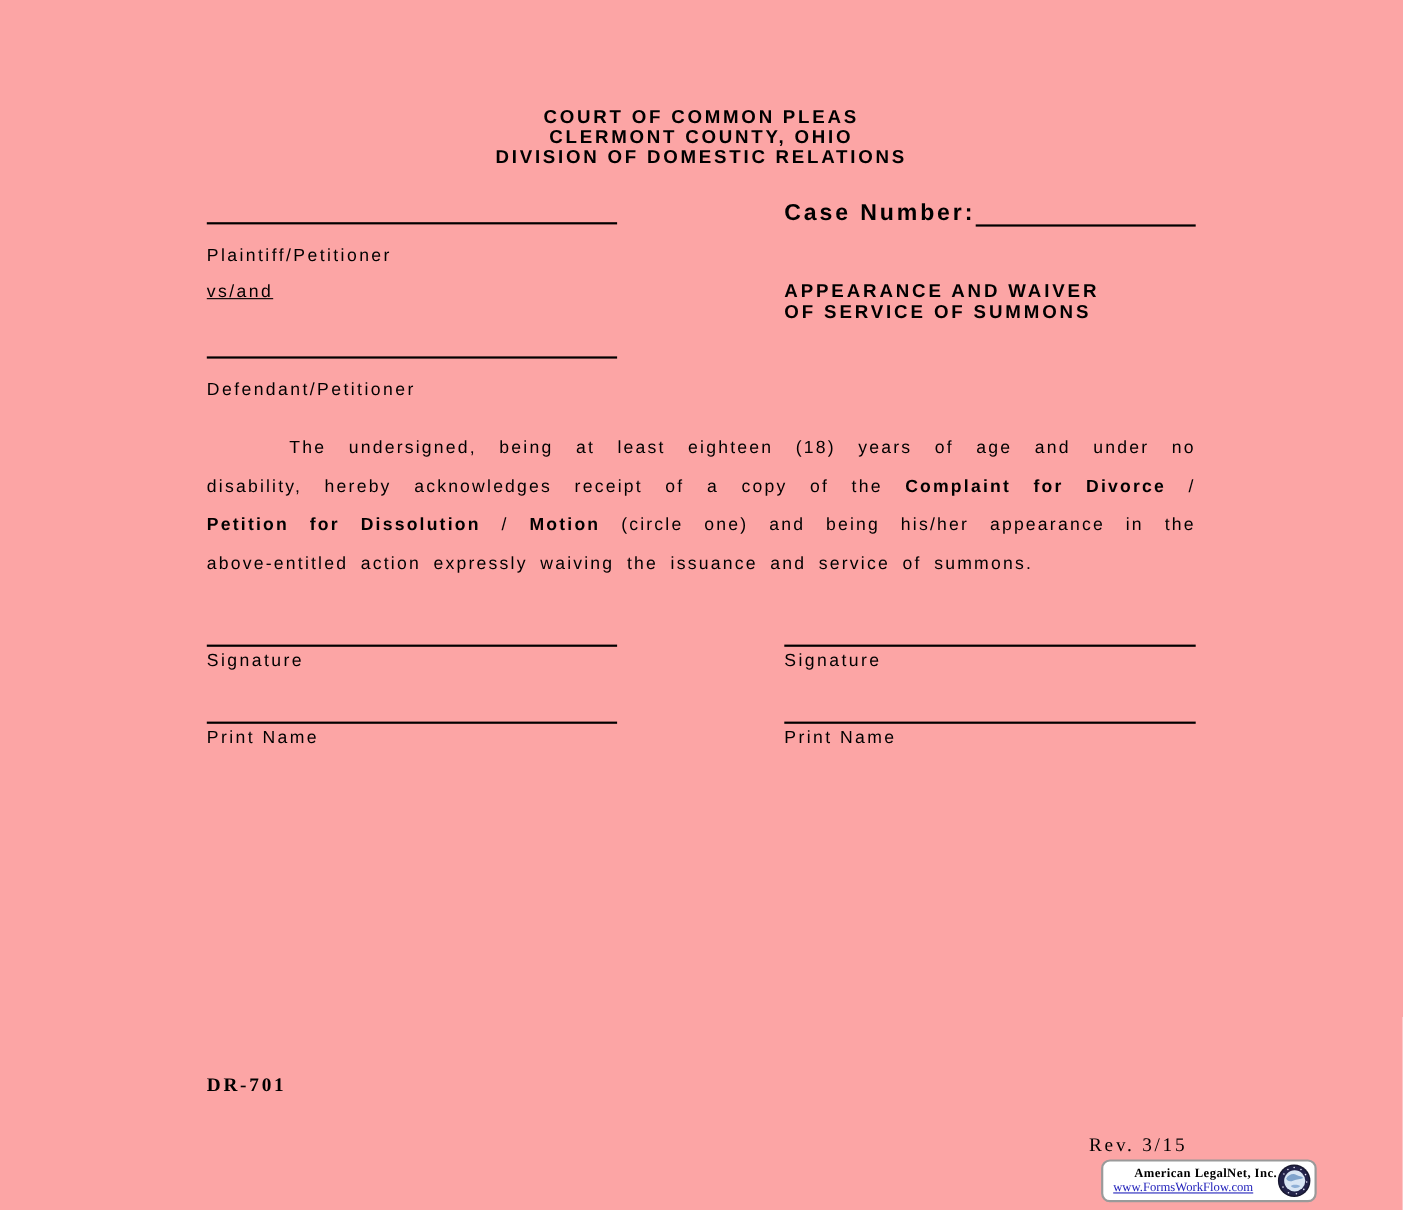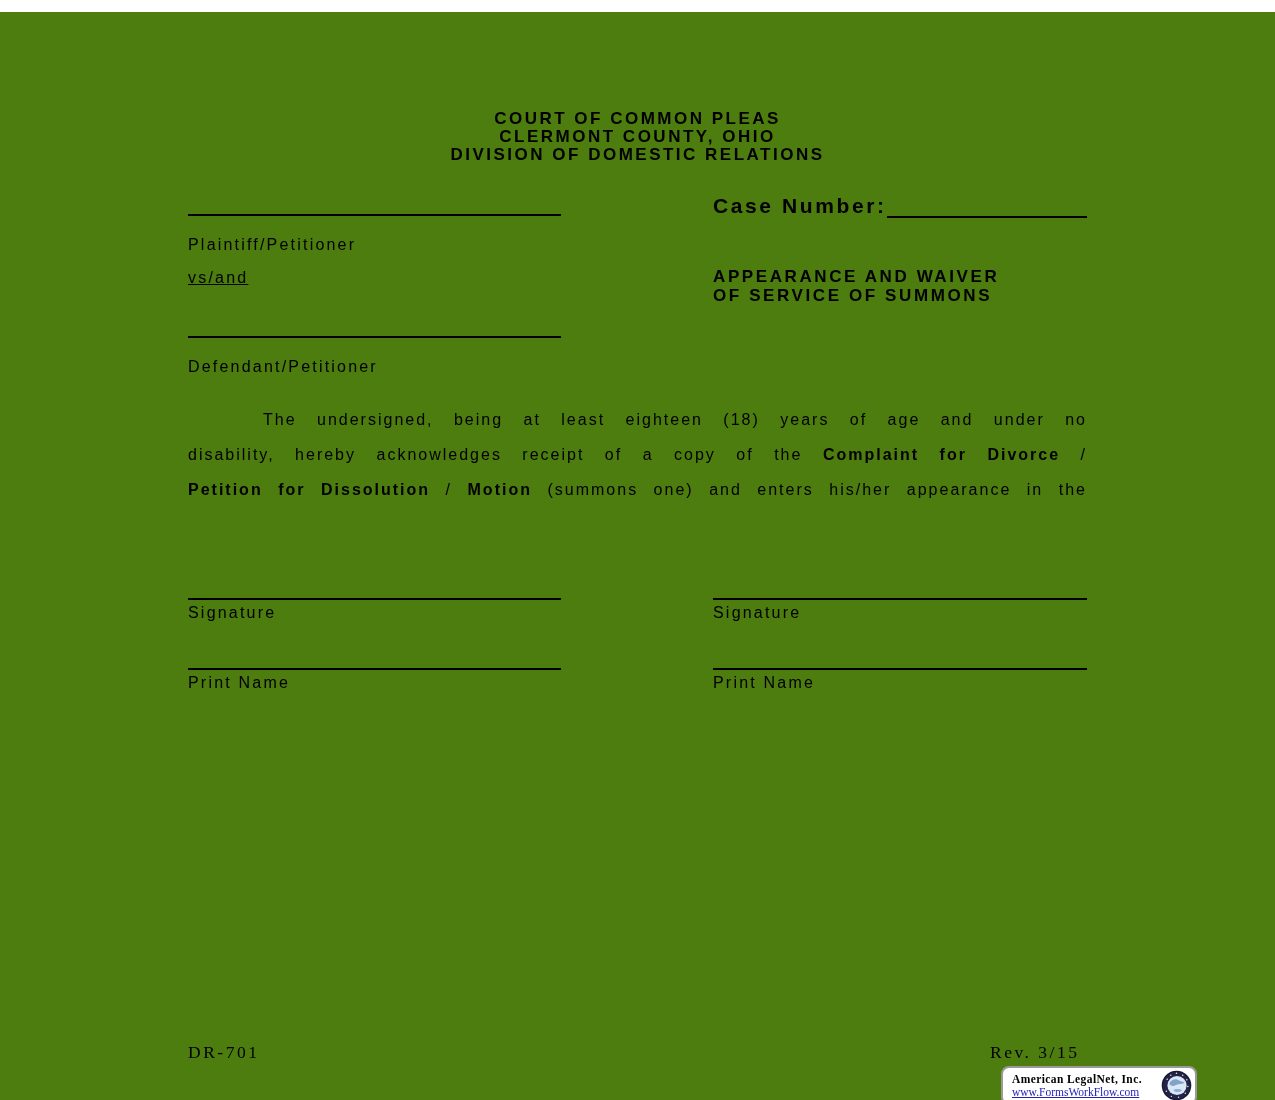--- a/index.html
+++ b/index.html
@@ -1,21 +1,21 @@
 <!DOCTYPE html>
 <html><head>
 <meta charset="utf-8">
 <style>
   * { margin:0; padding:0; box-sizing:border-box; }
   html,body { background:#ffffff; }
   body {
     width:1275px; height:1100px; position:relative; overflow:hidden;
     font-family:"Liberation Sans", sans-serif; color:#000;
   }
-  .sheet { position:absolute; inset:0; background:#4d7c0f;margin-top:12px; }
+  .sheet { position:absolute; inset:0; background:#fca5a5; }
 
   
   .court-header {
     position:absolute; left:0; right:0; top:98px;
     text-align:center; font-weight:bold; font-size:17px; line-height:18px;
     letter-spacing:2.5px;
   }
 
   
   .field { position:absolute; }
@@ -56,21 +56,21 @@
   }
 
   
   .aln-box {
     position:absolute; left:1001px; top:1054px; width:196px; height:39px;
     border:2px solid #9a9a9a; border-radius:8px; background:#fff;
     display:flex; align-items:center; padding:2px 3px 2px 9px;
     font-family:"Liberation Serif", serif;
   }
   .aln-text { flex:1; line-height:13px; }
-  .aln-name { font-weight:bold; font-size:11.5px; color:#000; letter-spacing:0.4px; white-space:nowrap; }
+  .aln-name { font-weight:bold; font-size:11.5px; color:#000; letter-spacing:0.4px; white-space:nowrap;text-align:right; }
   .aln-link { font-weight:normal; font-size:11.5px; color:#2323bb; text-decoration:underline; white-space:nowrap; cursor:pointer; }
   .aln-globe { flex:0 0 auto; width:31px; height:31px; }
 </style>
 </head>
 <body>
 
 <div class="sheet">
 
   <div class="court-header">
     <div>COURT OF COMMON PLEAS</div>
@@ -96,42 +96,43 @@
   </div>
 
   <div class="field" style="left:188px; top:324px; width:373px;">
     <div class="hline"></div>
     <div class="label">Defendant/Petitioner</div>
   </div>
 
   <div class="paragraph">
       <div class="pline just indent"><span>The undersigned, being at least eighteen (18) years of age and under no</span></div>
       <div class="pline just"><span>disability, hereby acknowledges receipt of a copy of the </span><span style="font-weight: 700;">Complaint for Divorce</span><span> /</span></div>
-      <div class="pline just"><span style="font-weight: 700;">Petition for Dissolution</span><span> / </span><span style="font-weight: 700;">Motion</span><span> (summons one) and enters his/her appearance in the</span></div>
+      <div class="pline just"><span style="font-weight: 700;">Petition for Dissolution</span><span> / </span><span style="font-weight: 700;">Motion</span><span> (circle one) and being his/her appearance in the</span></div>
+      <div class="pline"><span>above-entitled action expressly waiving the issuance and service of summons.</span></div>
     </div>
 
   <div class="field sig-field" style="left:188px; top:586px; width:373px;">
     <div class="hline"></div>
     <div class="label">Signature</div>
   </div>
   <div class="field sig-field" style="left:713px; top:586px; width:374px;">
     <div class="hline"></div>
     <div class="label">Signature</div>
   </div>
 
   <div class="field sig-field" style="left:188px; top:656px; width:373px;">
     <div class="hline"></div>
     <div class="label">Print Name</div>
   </div>
   <div class="field sig-field" style="left:713px; top:656px; width:374px;">
     <div class="hline"></div>
     <div class="label">Print Name</div>
   </div>
 
-  <div class="footer-text" style="left:188px; top:1030px;">DR-701</div>
+  <div class="footer-text" style="left:188px; top:976px;font-weight:bold;">DR-701</div>
   <div class="footer-text" style="left:990px; top:1030px;">Rev. 3/15</div>
 
   <div class="aln-box">
     <div class="aln-text">
       <div class="aln-name">American LegalNet, Inc.</div>
       <div class="aln-link">www.FormsWorkFlow.com</div>
     </div>
     <svg class="aln-globe" viewBox="0 0 30 30" xmlns="http://www.w3.org/2000/svg">
       <circle cx="15" cy="15" r="14.3" fill="#181830"></circle>
       <circle cx="15" cy="15" r="13" fill="#23234a"></circle>

